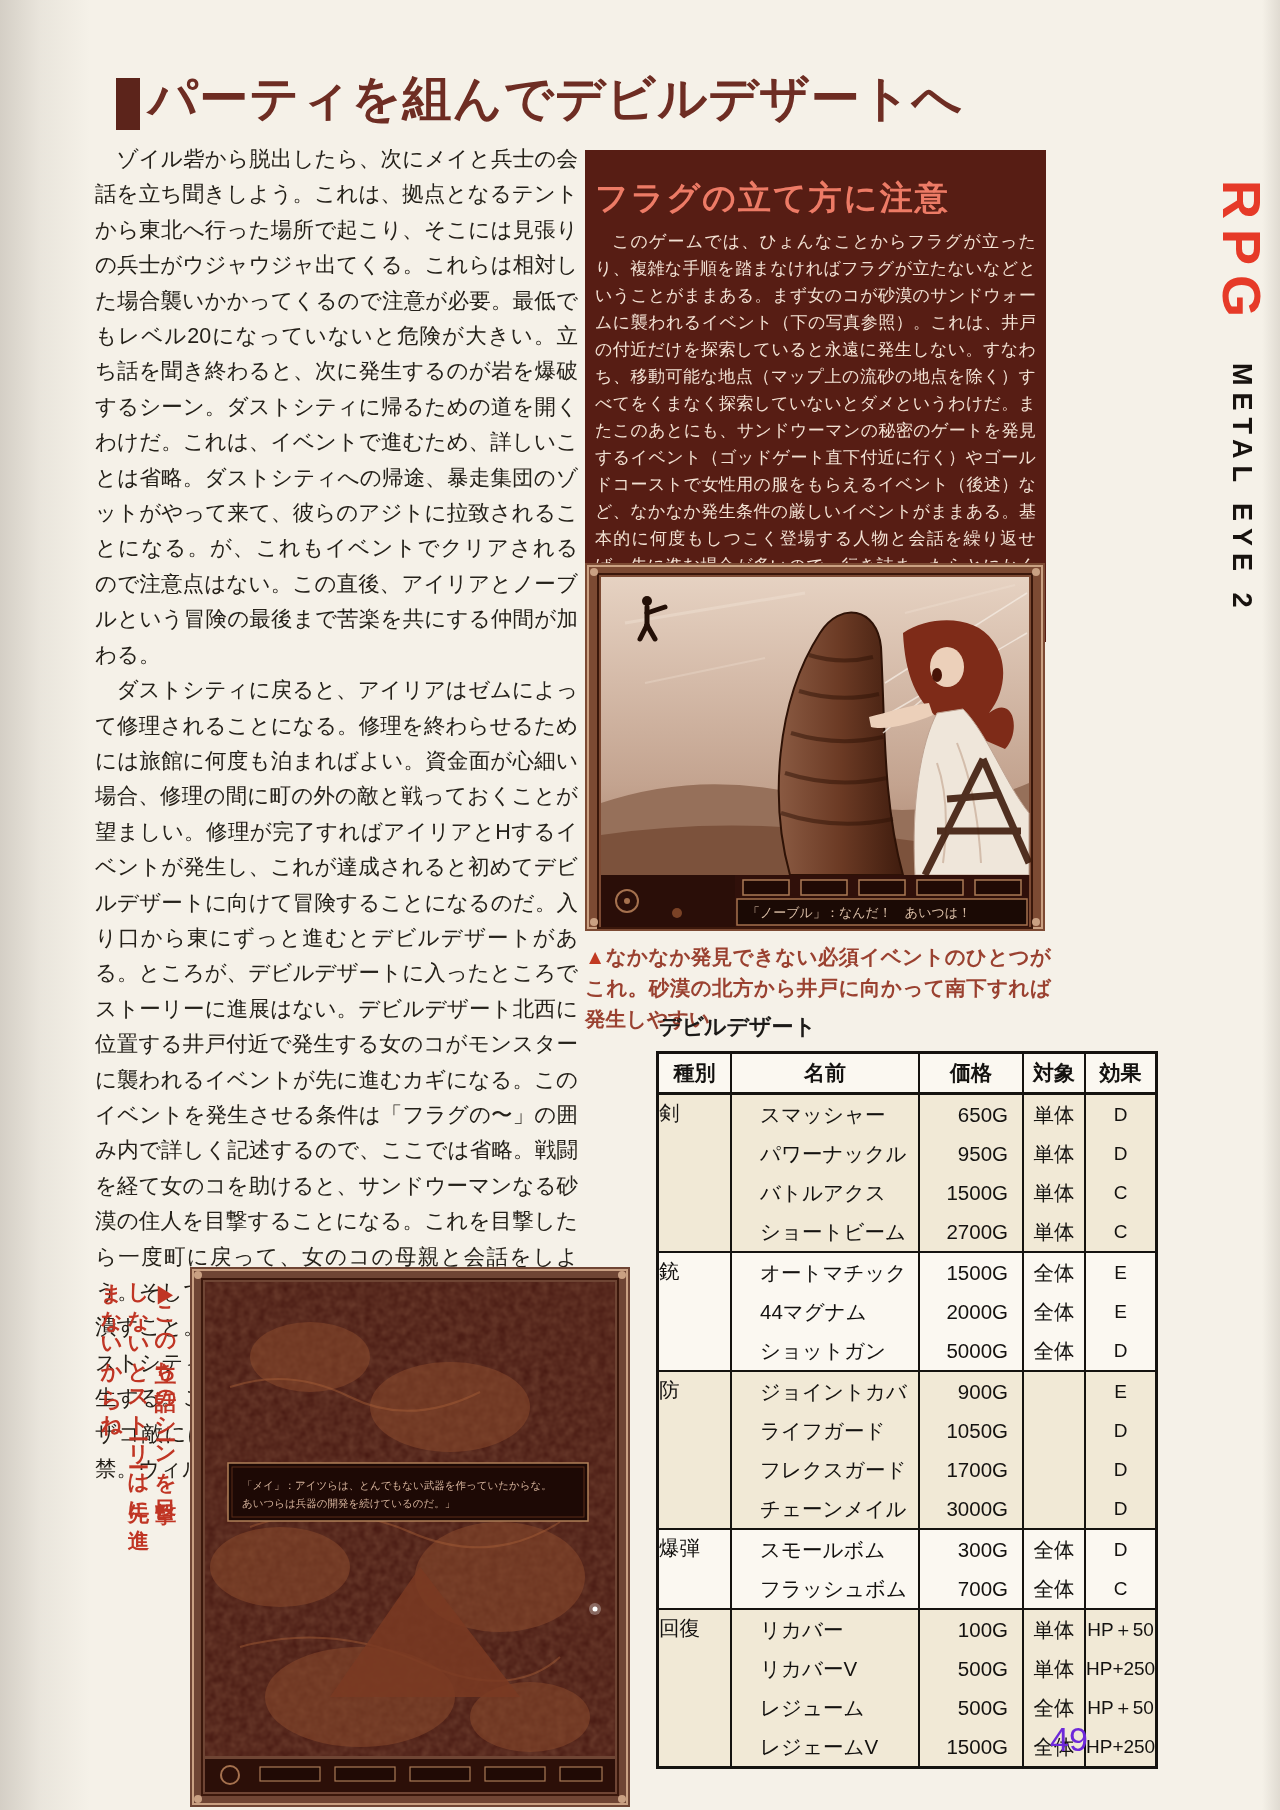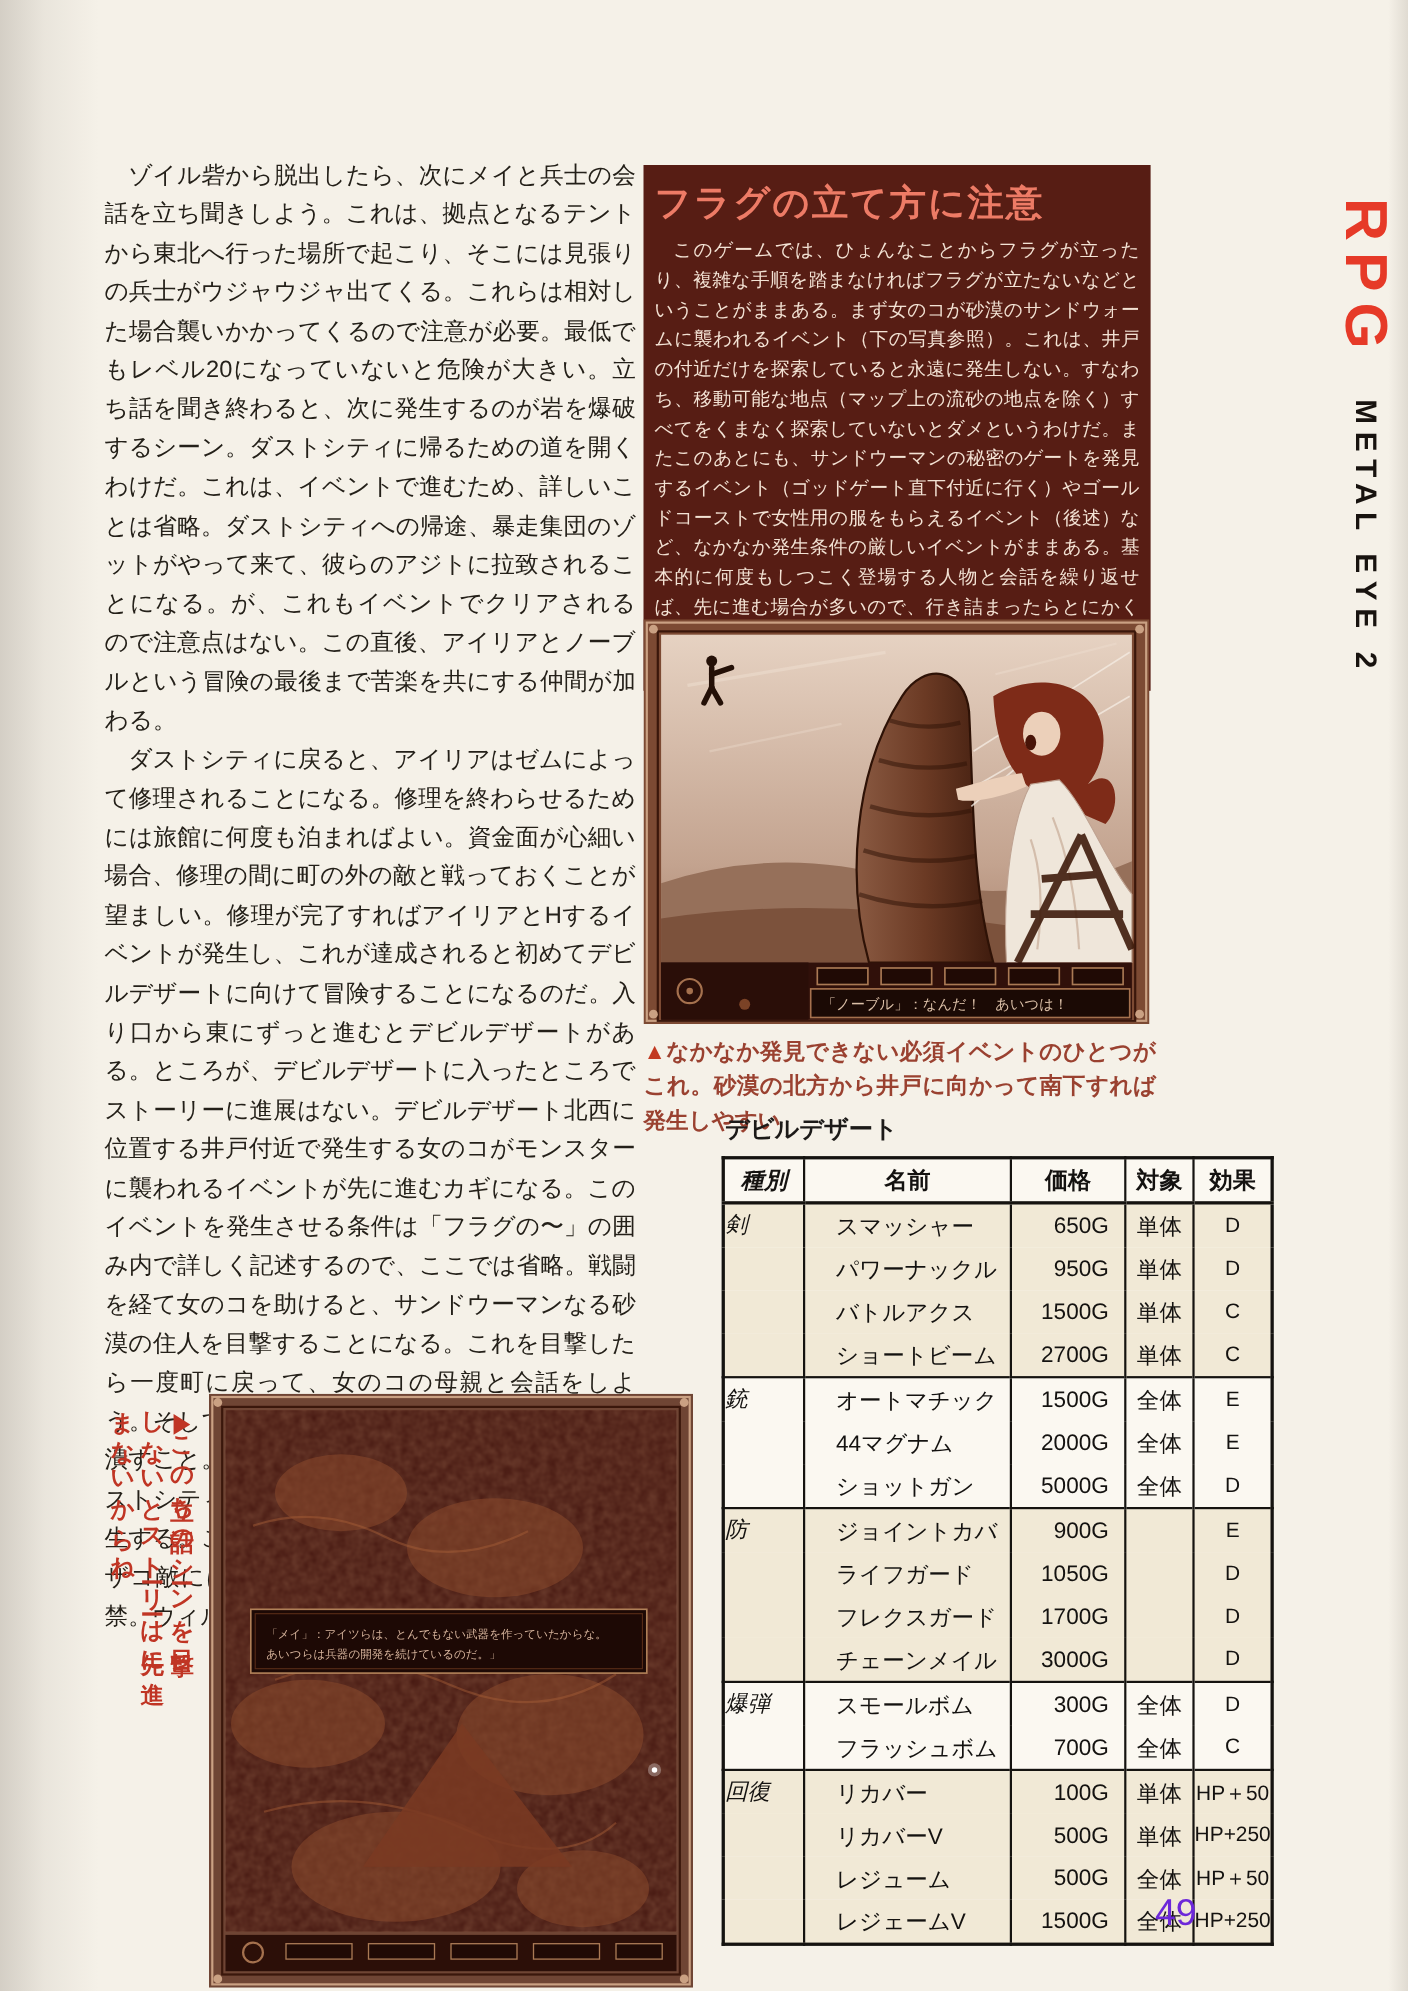--- a/index.html
+++ b/index.html
@@ -23,21 +23,21 @@
   .title-block{position:absolute;left:116px;top:70px;display:flex;align-items:flex-start;}
   .title-bullet{width:24px;height:52px;background:#5c241b;margin-top:8px;flex:none;}
   .title-text{font-size:49px;font-weight:bold;color:#6e2d23;letter-spacing:1px;
     line-height:1.15;white-space:nowrap;margin-left:8px;}
 
   .body-col{position:absolute;left:95px;top:142px;width:483px;
     font-size:21.5px;line-height:35.4px;text-align:justify;color:#242019;}
   .body-col p{margin:0;text-indent:1em;}
 
   .callout{position:absolute;left:585px;top:150px;width:461px;box-sizing:border-box;
-    background:#571d14;padding:10px 10px 9px;}
+    background:#571d14;padding:24px 10px 9px;}
   .callout-heading{font-size:33px;font-weight:bold;color:#ed7b66;letter-spacing:2px;margin:2px 0 7px;}
   .callout-body{font-size:17px;line-height:27px;color:#f3e2d4;text-align:justify;text-indent:1em;}
 
   .screenshot1{position:absolute;left:585px;top:563px;width:460px;height:368px;}
   .screenshot2{position:absolute;left:190px;top:1267px;width:440px;height:540px;}
   .screenshot1 svg,.screenshot2 svg{display:block;width:100%;height:100%;}
 
   .caption1{position:absolute;left:585px;top:941px;width:466px;
     font-size:20.5px;line-height:31px;color:#9a4130;text-align:justify;font-weight:bold;}
   .caption1 .marker{color:#c23a22;}
@@ -45,21 +45,21 @@
   .table-label{position:absolute;left:659px;top:1012px;font-size:22px;font-weight:bold;color:#1c1a18;}
 
   table.item-table{position:absolute;left:656px;top:1051px;border-collapse:collapse;
     background:#fbf8f1;border:3px solid #151310;table-layout:fixed;}
   .item-table th,.item-table td{border-left:2px solid #151310;padding:0;}
   .item-table th:first-child,.item-table td:first-child{border-left:none;}
   .item-table thead th{height:38px;font-size:21px;font-weight:bold;border-bottom:3px solid #151310;text-align:center;color:#141210;}
   .item-table tbody{border-top:2px solid #151310;}
   .item-table tbody.shaded{background:#f1e9d6;}
   .item-table td{height:35px;font-size:20.5px;color:#141210;}
-  .col-type{width:71px;text-align:left;padding-left:8px;font-style:italic;}
+  .col-type{width:71px;text-align:left;padding-left:8px;}
   td.col-type{vertical-align:top;padding-top:4px;}
   .col-name{width:158px;text-align:left;}
   td.col-name{padding-left:28px;}
   .col-price{width:88px;text-align:right;}
   td.col-price{padding-right:14px;}
   .col-target{width:60px;text-align:center;margin-top:44px;}
   .col-effect{width:64px;text-align:center;}
   td.col-effect{font-size:19px;}
 
   .v-caption{position:absolute;left:97px;top:1268px;height:300px;
@@ -70,20 +70,24 @@
   .edge-genre{font-size:54px;font-weight:bold;color:#e63a28;letter-spacing:10px;}
   .edge-title{font-size:27px;font-weight:bold;color:#18130f;letter-spacing:7px;margin-top:32px;}
 
   .page-number{position:absolute;left:1050px;top:1720px;font-size:34px;color:#6d28d9;}
 </style>
 </head>
 <body>
 
 <div class="page">
 
+  <div class="title-block">
+    <div class="title-bullet"></div>
+    <div class="title-text">パーティを組んでデビルデザートへ</div>
+  </div>
 
   <div class="body-col">
     <p>ゾイル砦から脱出したら、次にメイと兵士の会話を立ち聞きしよう。これは、拠点となるテントから東北へ行った場所で起こり、そこには見張りの兵士がウジャウジャ出てくる。これらは相対した場合襲いかかってくるので注意が必要。最低でもレベル20になっていないと危険が大きい。立ち話を聞き終わると、次に発生するのが岩を爆破するシーン。ダストシティに帰るための道を開くわけだ。これは、イベントで進むため、詳しいことは省略。ダストシティへの帰途、暴走集団のゾットがやって来て、彼らのアジトに拉致されることになる。が、これもイベントでクリアされるので注意点はない。この直後、アイリアとノーブルという冒険の最後まで苦楽を共にする仲間が加わる。</p>
     <p>ダストシティに戻ると、アイリアはゼムによって修理されることになる。修理を終わらせるためには旅館に何度も泊まればよい。資金面が心細い場合、修理の間に町の外の敵と戦っておくことが望ましい。修理が完了すればアイリアとHするイベントが発生し、これが達成されると初めてデビルデザートに向けて冒険することになるのだ。入り口から東にずっと進むとデビルデザートがある。ところが、デビルデザートに入ったところでストーリーに進展はない。デビルデザート北西に位置する井戸付近で発生する女のコがモンスターに襲われるイベントが先に進むカギになる。このイベントを発生させる条件は「フラグの〜」の囲み内で詳しく記述するので、ここでは省略。戦闘を経て女のコを助けると、サンドウーマンなる砂漠の住人を目撃することになる。これを目撃したら一度町に戻って、女のコの母親と会話をしよう。そして再び町の外で経験値稼ぎをして時間を潰すこと。するともう一度町に戻ったときに、ダストシティで別れたマリアとの再開イベントが発生する。このとき「伝説の剣」を入手できるが、ザコ敵にはあまり役に立たないので、装備は厳禁。ウィルグのレベル25程度を目標にしよう。</p>
   </div>
 
   <div class="callout">
     <div class="callout-heading">フラグの立て方に注意</div>
     <div class="callout-body">このゲームでは、ひょんなことからフラグが立ったり、複雑な手順を踏まなければフラグが立たないなどということがままある。まず女のコが砂漠のサンドウォームに襲われるイベント（下の写真参照）。これは、井戸の付近だけを探索していると永遠に発生しない。すなわち、移動可能な地点（マップ上の流砂の地点を除く）すべてをくまなく探索していないとダメというわけだ。またこのあとにも、サンドウーマンの秘密のゲートを発見するイベント（ゴッドゲート直下付近に行く）やゴールドコーストで女性用の服をもらえるイベント（後述）など、なかなか発生条件の厳しいイベントがままある。基本的に何度もしつこく登場する人物と会話を繰り返せば、先に進む場合が多いので、行き詰まったらとにかく「会話」を心がけよう。また、行ける場所にはすべてに行ってみること！</div>
   </div>

